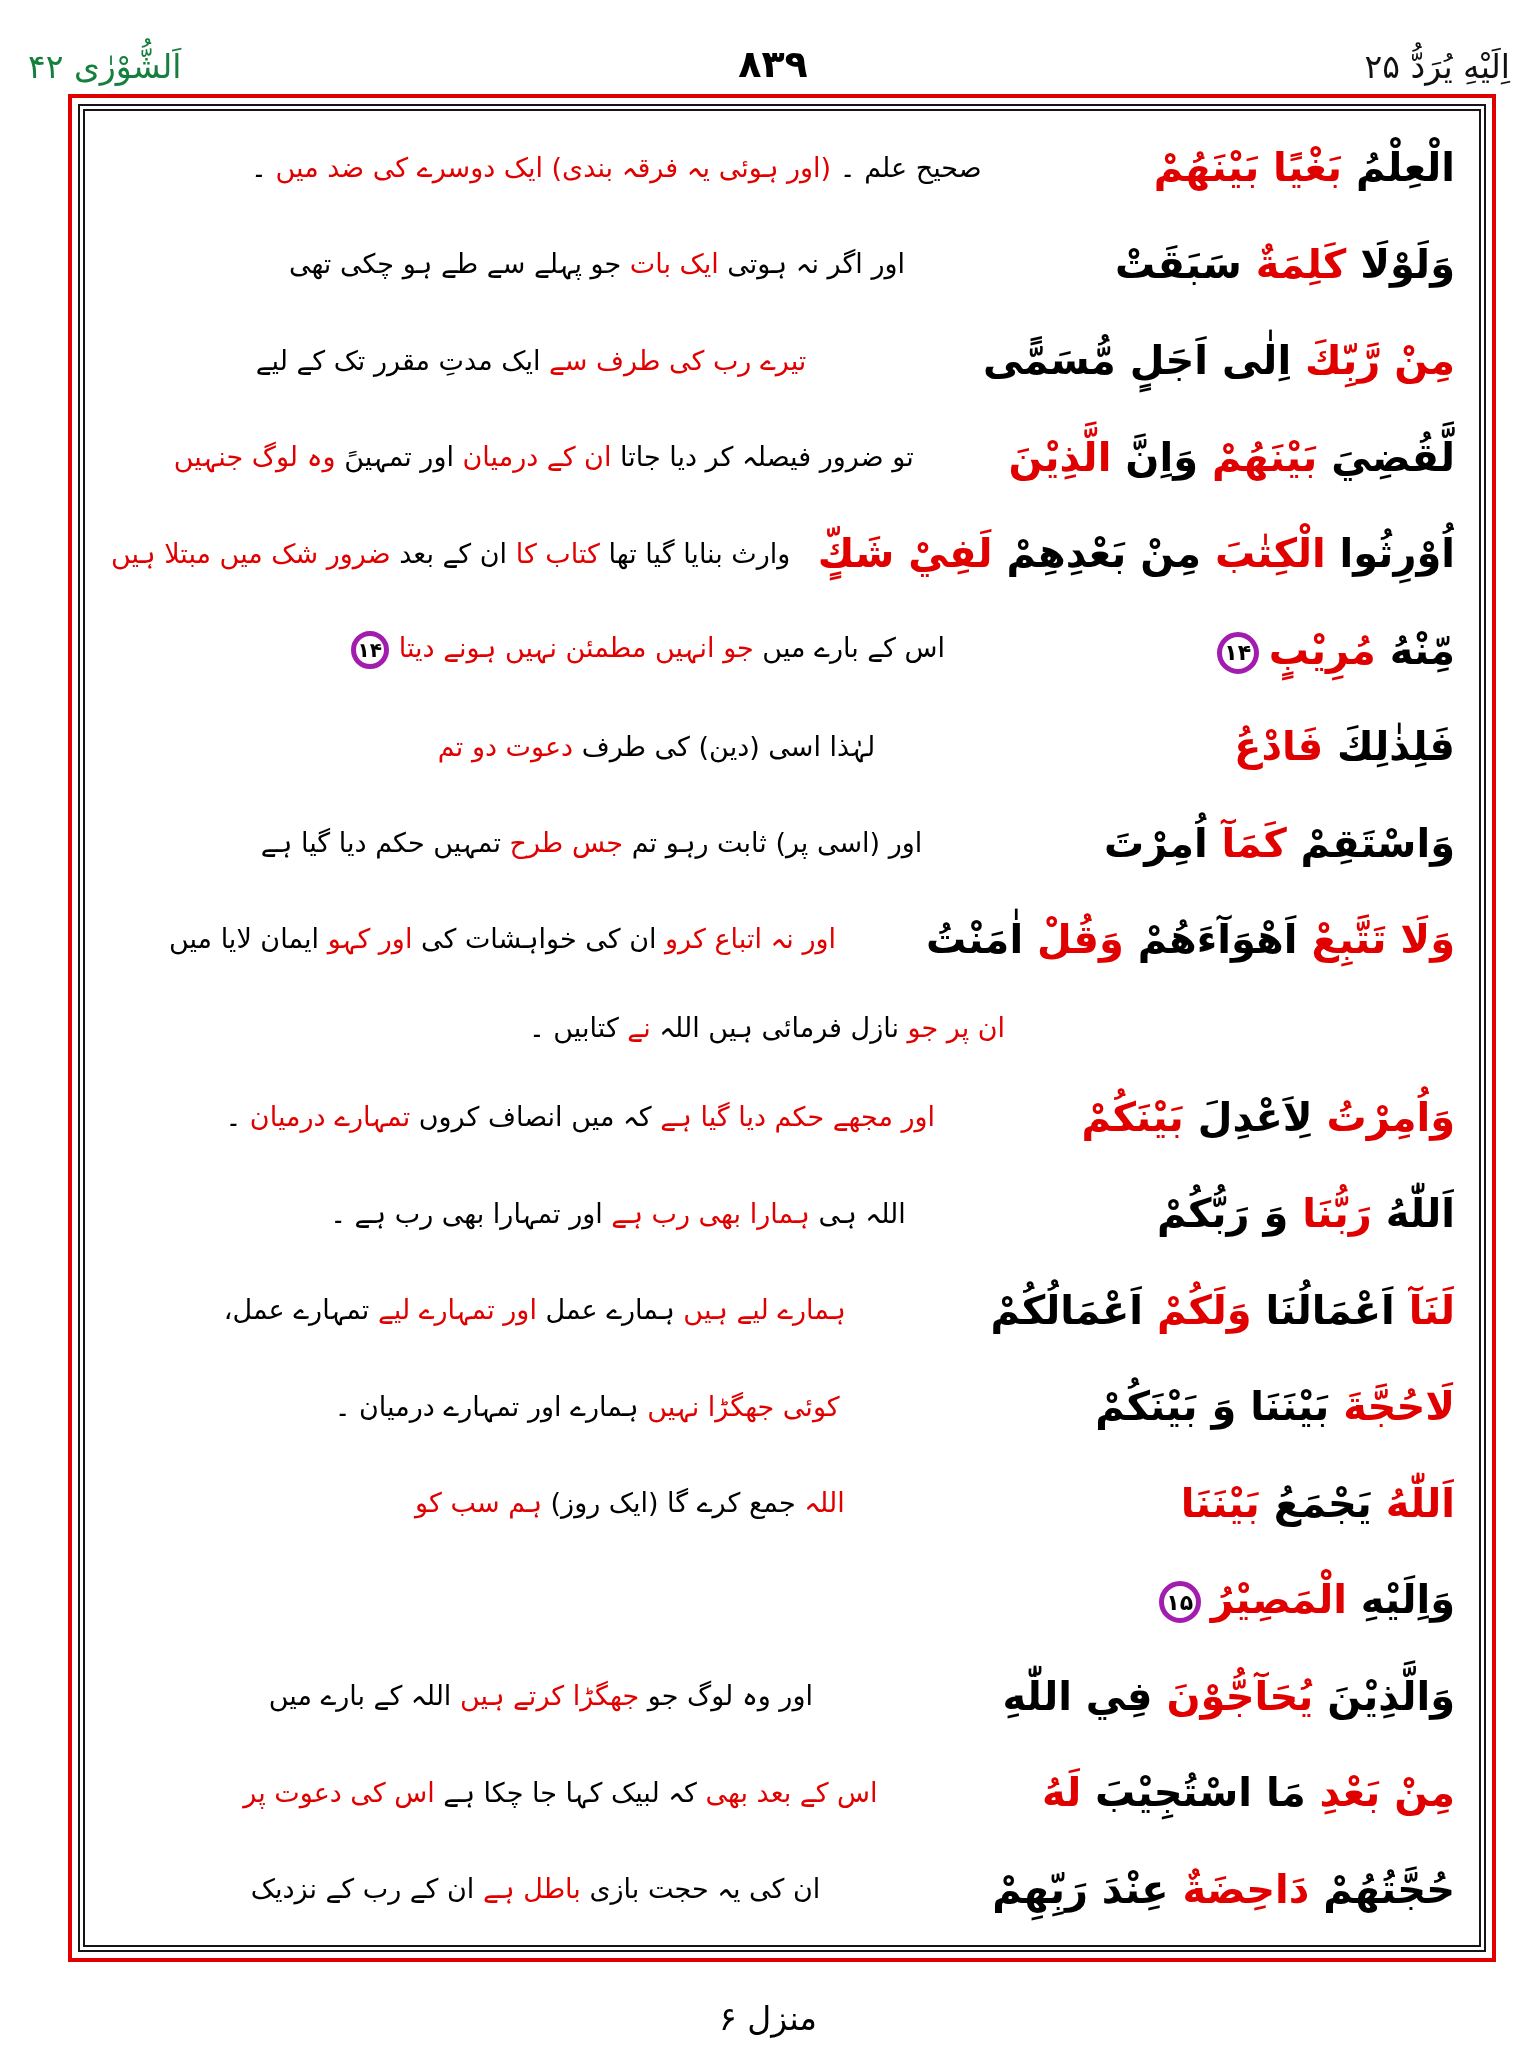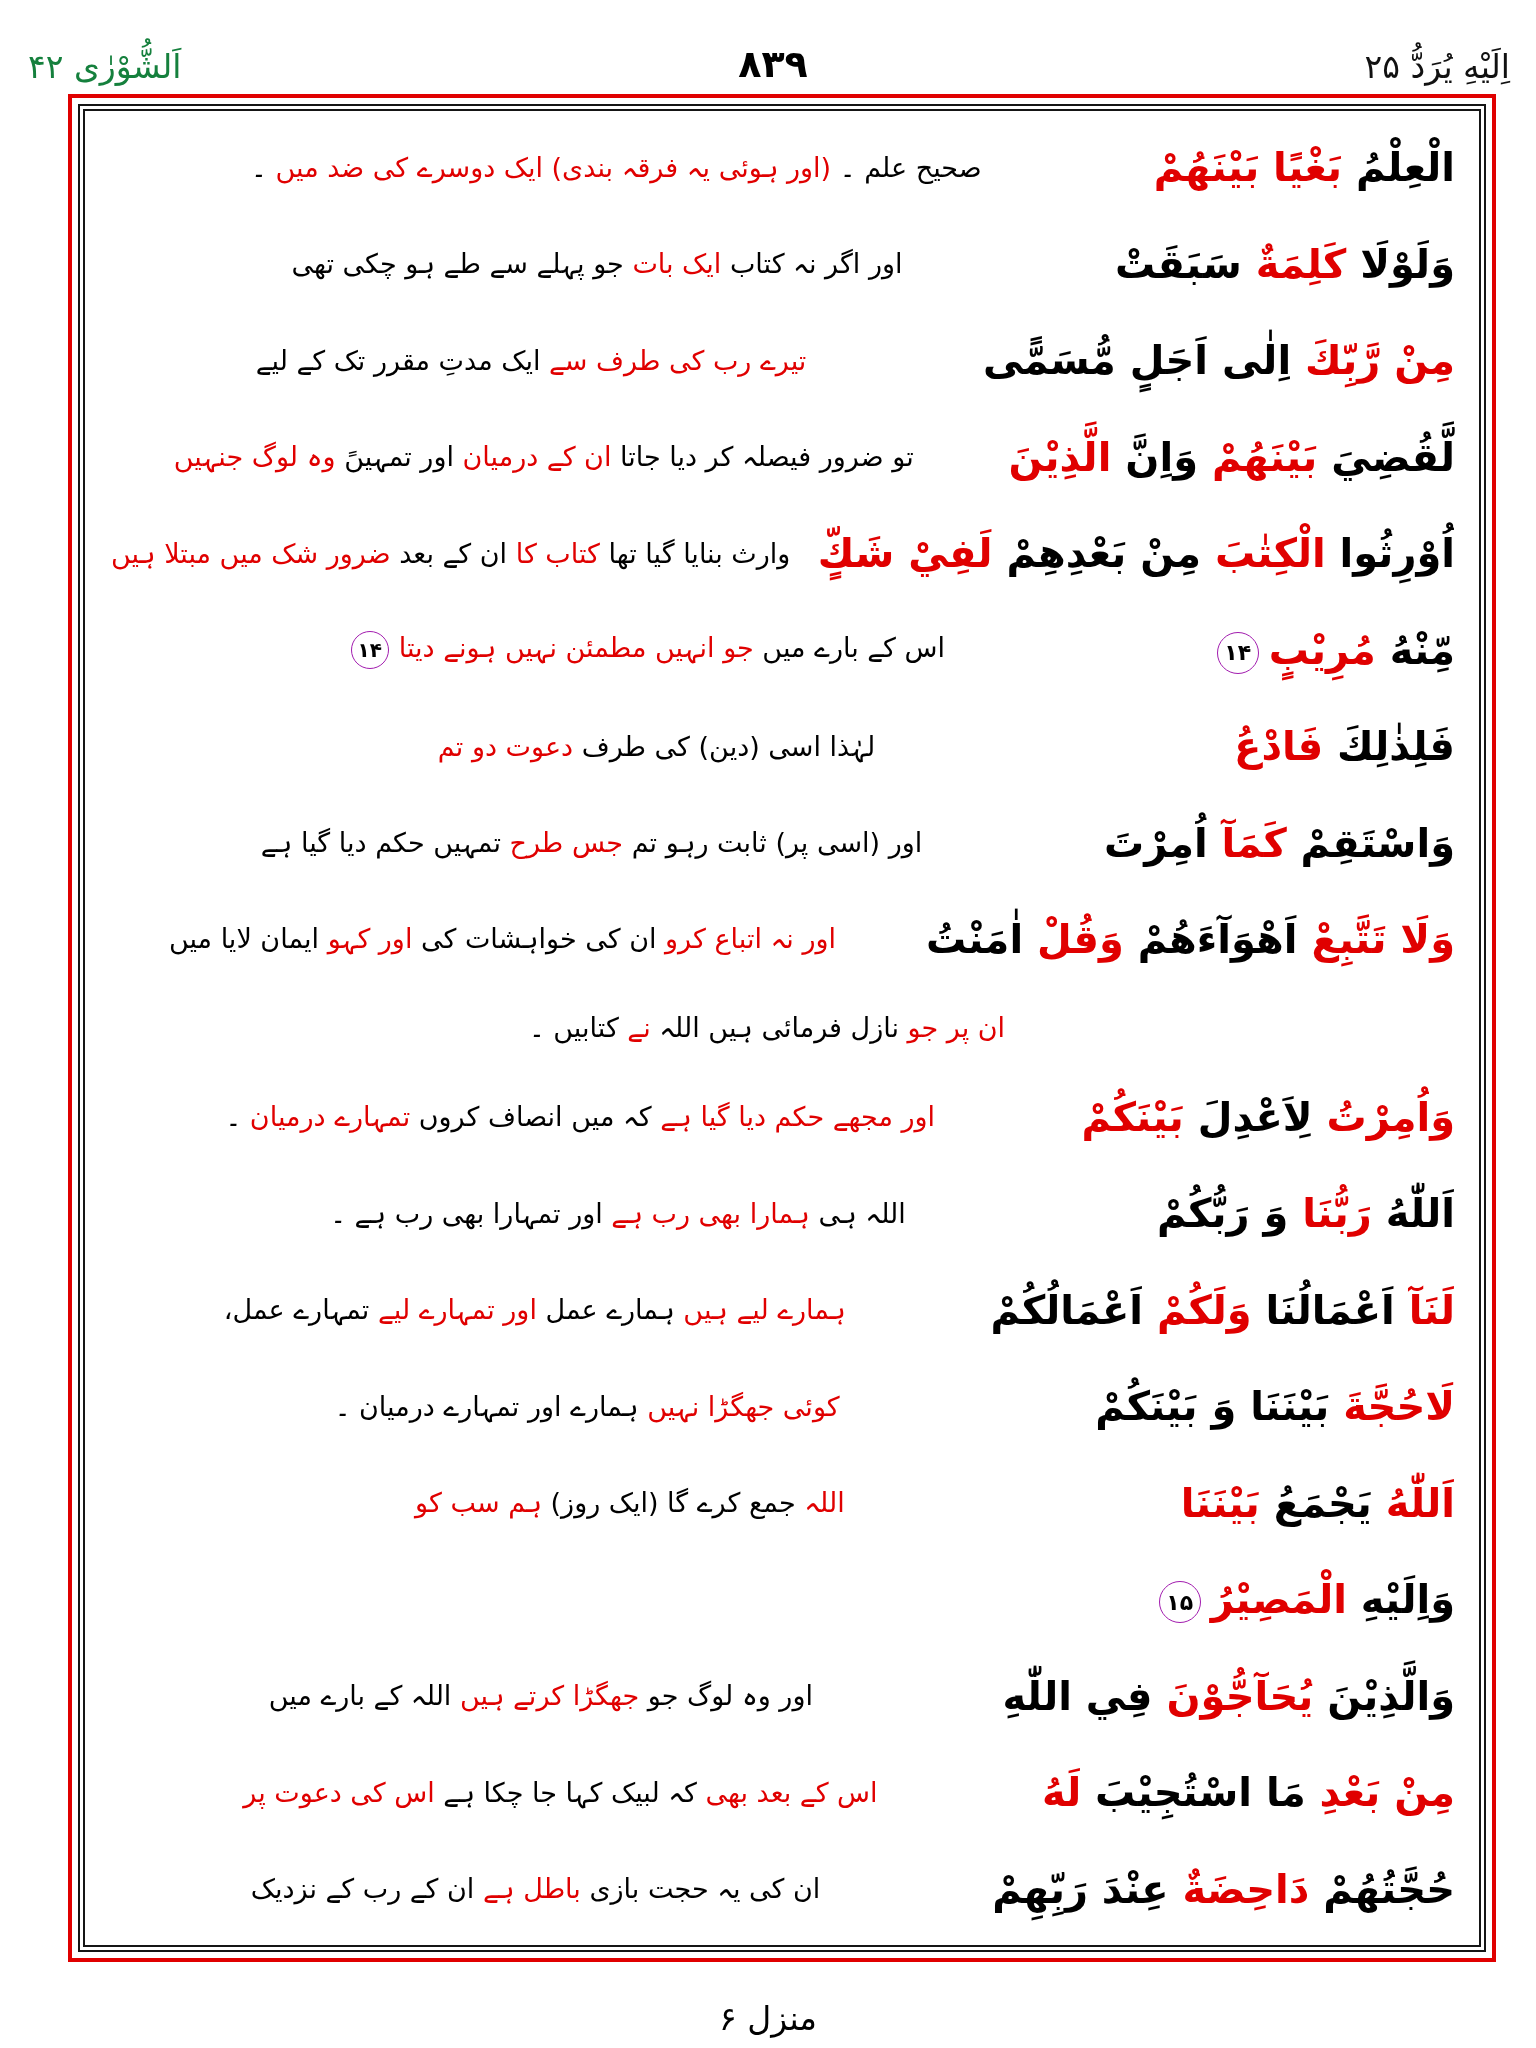--- a/index.html
+++ b/index.html
@@ -49,21 +49,21 @@
   .urdu{
     font-size:27px;color:#000;
     text-align:center;line-height:1.3;
     flex:1 1 auto;padding-inline-start:30px;
   }
   .seg-r{color:var(--red,#e00000);}
   .seg-b{color:#000;}
   .verse-badge{
     display:inline-flex;align-items:center;justify-content:center;
     width:42px;height:42px;box-sizing:border-box;
-    border:1px solid #a21caf;border-radius:50%;
+    border:5px solid #a21caf;border-radius:50%;
     font-size:22px;font-weight:bold;color:#000;
     margin:0 10px;vertical-align:middle;background:#fff;
   }
   .urdu .verse-badge{width:38px;height:38px;font-size:20px;}
   
   .footer{
     position:absolute;bottom:10px;left:0;right:0;
     text-align:center;font-size:33px;color:#000;direction:rtl;
   }
 </style>
@@ -80,21 +80,21 @@
 
   <div class="frame">
     <div class="frame-inner">
       <div class="rows" id="rows">
           <div class="row">
             <div class="arabic"><span class="seg-b">الْعِلْمُ </span><span class="seg-r">بَغْيًا بَيْنَهُمْ</span></div>
             <div class="urdu"><span class="seg-b">صحیح علم ۔ </span><span class="seg-r">(اور ہوئی یہ فرقہ بندی) ایک دوسرے کی ضد میں</span><span class="seg-b"> ۔</span></div>
           </div>
           <div class="row">
             <div class="arabic"><span class="seg-b">وَلَوْلَا </span><span class="seg-r">كَلِمَةٌ </span><span class="seg-b">سَبَقَتْ</span></div>
-            <div class="urdu"><span class="seg-b">اور اگر نہ کتاب </span><span class="seg-r">ایک بات </span><span class="seg-b">جو پہلے سے طے ہو چکی تھی</span></div>
+            <div class="urdu"><span class="seg-b">اور اگر نہ ہوتی </span><span class="seg-r">ایک بات </span><span class="seg-b">جو پہلے سے طے ہو چکی تھی</span></div>
           </div>
           <div class="row">
             <div class="arabic"><span class="seg-r">مِنْ رَّبِّكَ </span><span class="seg-b">اِلٰى اَجَلٍ مُّسَمًّى</span></div>
             <div class="urdu"><span class="seg-r">تیرے رب کی طرف سے </span><span class="seg-b">ایک مدتِ مقرر تک کے لیے</span></div>
           </div>
           <div class="row">
             <div class="arabic"><span class="seg-b">لَّقُضِيَ </span><span class="seg-r">بَيْنَهُمْ </span><span class="seg-b">وَاِنَّ </span><span class="seg-r">الَّذِيْنَ</span></div>
             <div class="urdu"><span class="seg-b">تو ضرور فیصلہ کر دیا جاتا </span><span class="seg-r">ان کے درمیان </span><span class="seg-b">اور تمہیںً </span><span class="seg-r">وہ لوگ جنہیں</span></div>
           </div>
           <div class="row">

